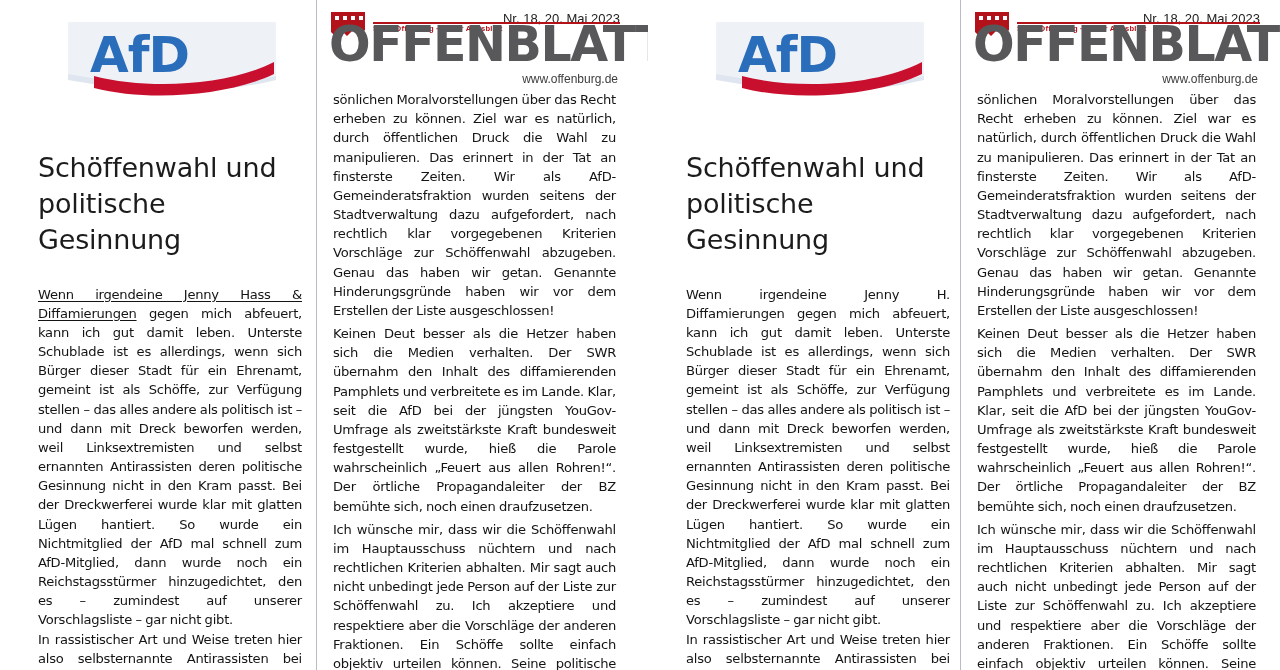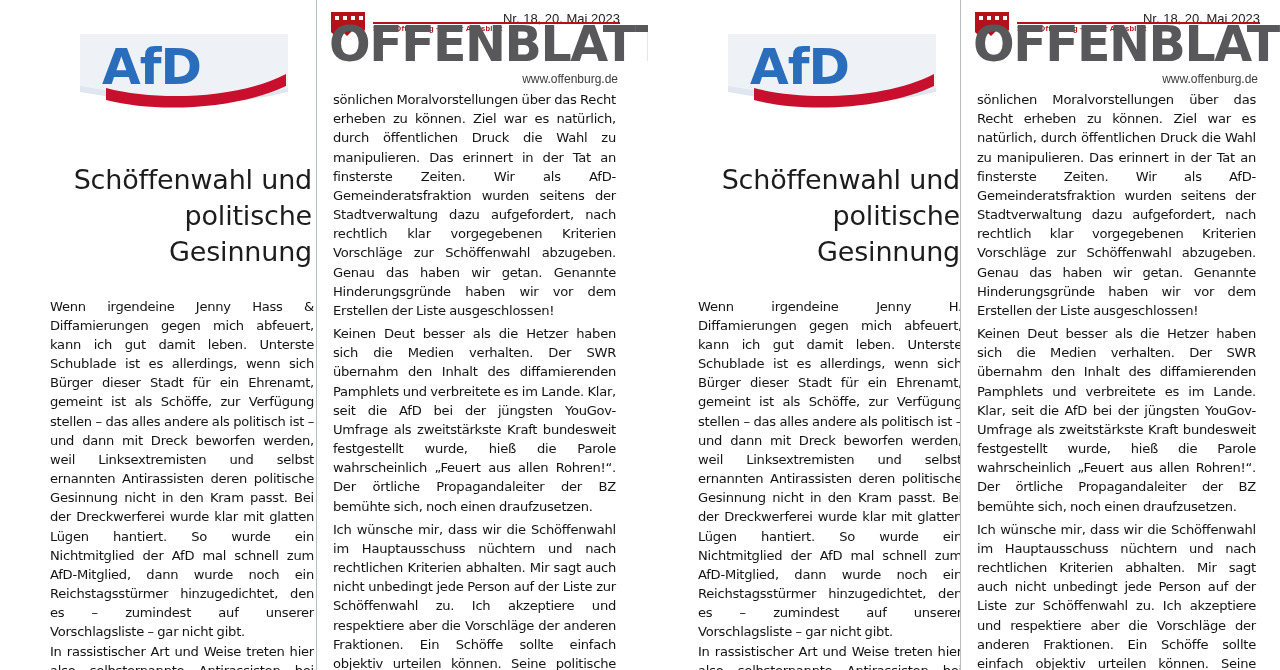--- a/index.html
+++ b/index.html
@@ -21,21 +21,21 @@
     width:640px;height:670px;
   }
   .col{
     position:relative;
     height:670px;
     box-sizing:border-box;
     background:#ffffff;
   }
   .col-left{
     width:316px;
-    padding:16px;
+    padding:4px;
     background:#ffffff;
   }
   .col-right{
     width:324px;
     background:#ffffff;
   }
   .inner-left{
     position:relative;
     width:316px;height:670px;
     box-sizing:border-box;
@@ -62,36 +62,36 @@
   
   .headline{
     font-family:"DejaVu Sans", sans-serif;
     font-weight:400;
     font-size:27px;
     line-height:1.34;
     color:#1c1c1c;
     letter-spacing:-0.2px;
     margin:46px 0 0 14px;
     width:262px;
-    text-align:right;
   }
   
   .body-text{
     font-family:"DejaVu Sans", sans-serif;
     font-size:13.1px;
     line-height:1.465;
     color:#141414;
     text-align:justify;
     margin:26px 0 0 14px;
     width:264px;
     letter-spacing:-0.25px;
     word-spacing:-0.4px;
   }
   .body-text p{margin:0;}
   .body-text .lead-underline{
+    text-decoration:underline;
     text-underline-offset:2px;
   }
   
   .masthead{
     position:relative;
     width:100%;
     height:76px;
   }
   .mast-flag{
     position:absolute;left:0;top:4px;

